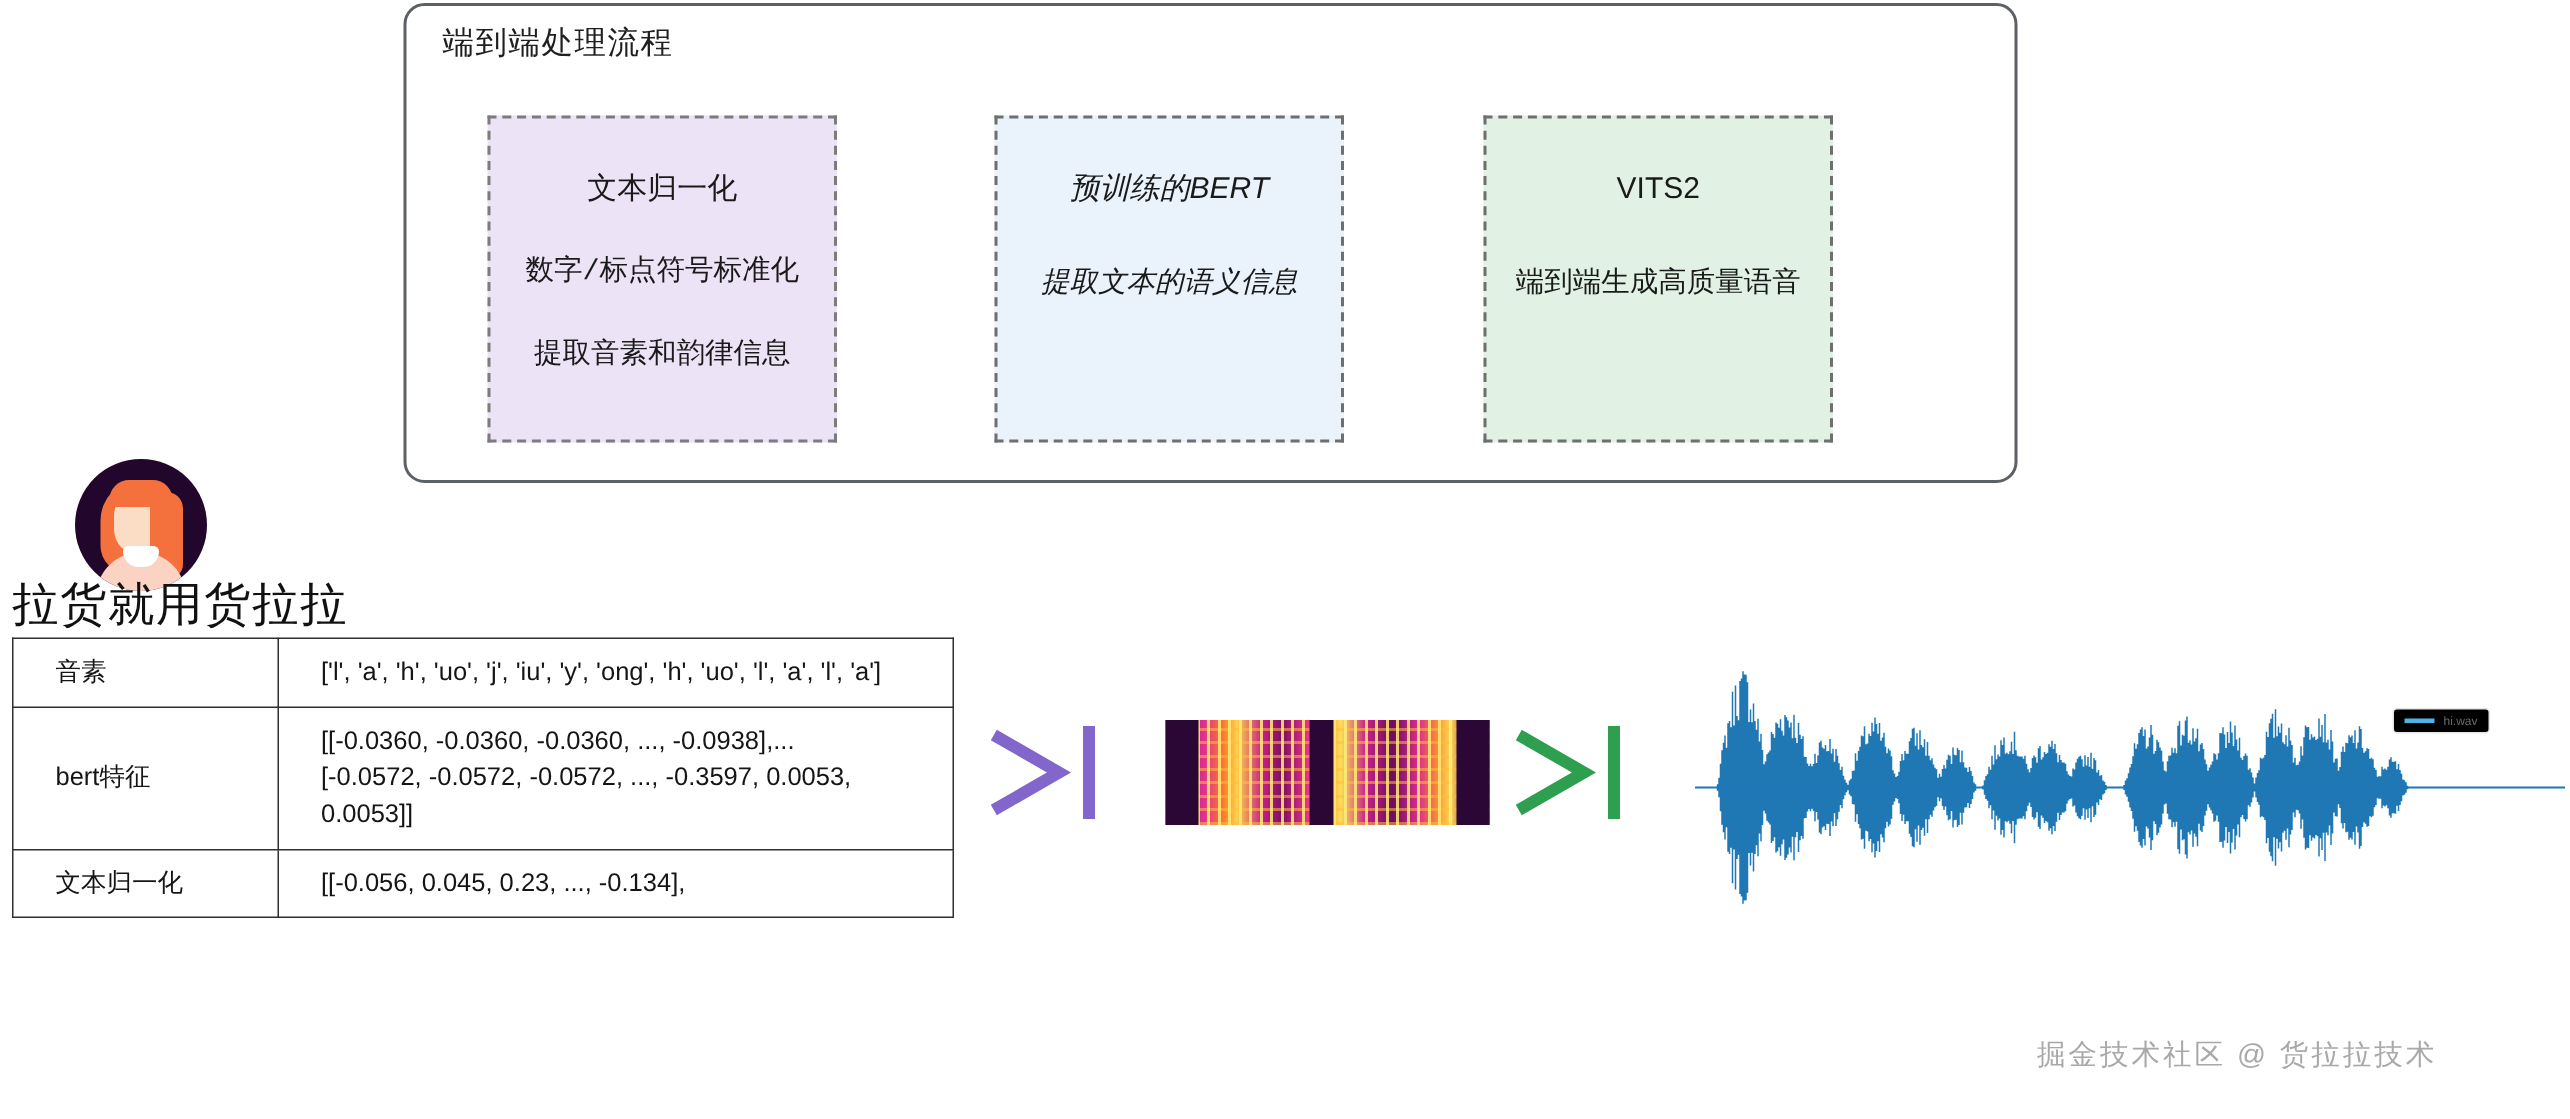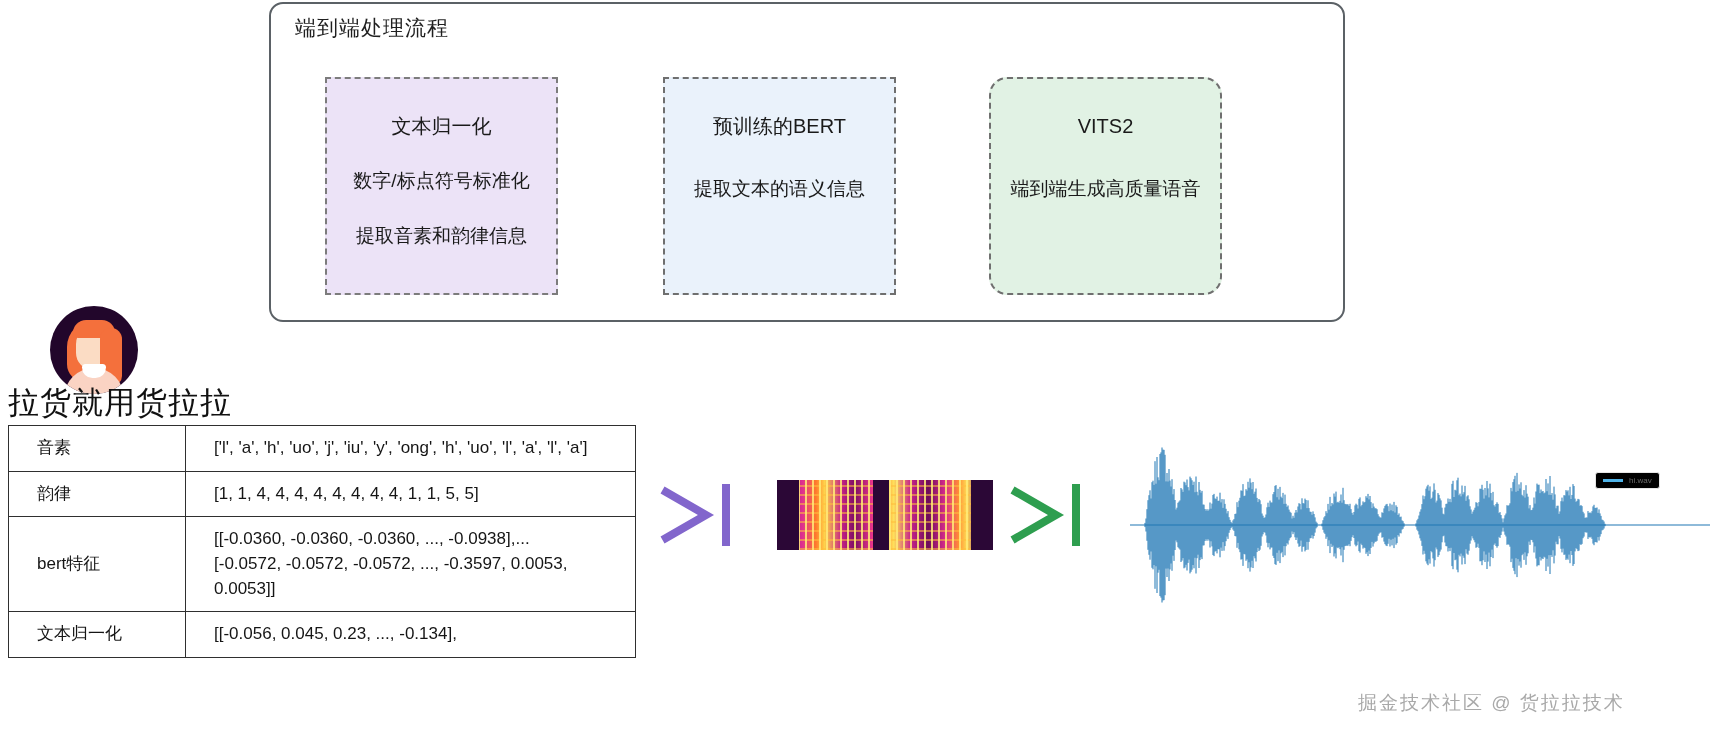--- a/index.html
+++ b/index.html
@@ -54,24 +54,24 @@
     line-height: 1.1;
     margin-bottom: 42px;
     white-space: nowrap;
   }
   .stage-box .stage-line {
     font-size: 19px;
     line-height: 1.1;
     white-space: nowrap;
   }
   #stage-box-0 { left: 54px;  background: #ece3f7; border-color: #7c7c7c; }
-  #stage-box-1 { left: 392px; background: #eaf2fb; border-color: #6f6f6f; }
-  #stage-box-2 { left: 718px; background: #e1f2e4; border-color: #6f6f6f; border-radius: 18px; }
+  #stage-box-1 { left: 392px; background: #eaf2fb; border-color: #6f6f6f; font-style: italic; }
+  #stage-box-2 { left: 718px; background: #e1f2e4; border-color: #6f6f6f; }
   #stage-box-0 .stage-head { margin-bottom: 34px; }
-  #stage-box-0 .stage-line { margin-bottom: 34px; }
+  #stage-box-0 .stage-line { margin-bottom: 34px; font-family: Liberation Mono, monospace; }
 
   
   #avatar {
     position: absolute;
     left: 50px;
     top: 306px;
     width: 88px;
     height: 88px;
     border-radius: 50%;
     background: #22062b;
@@ -275,24 +275,20 @@
 </div>
 
 <div id="sample-heading">拉货就用货拉拉</div>
 
 <table id="feature-table">
   <tbody>
     <tr>
       <td class="label-cell">音素</td>
       <td>['l', 'a', 'h', 'uo', 'j', 'iu', 'y', 'ong', 'h', 'uo', 'l', 'a', 'l', 'a']</td>
     </tr>
-    <tr>
-      <td class="label-cell">韵律</td>
-      <td>[1, 1, 4, 4, 4, 4, 4, 4, 4, 4, 1, 1, 5, 5]</td>
-    </tr>
     <tr class="tall">
       <td class="label-cell">bert特征</td>
       <td>[[-0.0360, -0.0360, -0.0360, ..., -0.0938],...
   [-0.0572, -0.0572, -0.0572, ..., -0.3597, 0.0053, 0.0053]]</td>
     </tr>
     <tr>
       <td class="label-cell">文本归一化</td>
       <td>[[-0.056, 0.045, 0.23, ..., -0.134],</td>
     </tr>
   </tbody>

